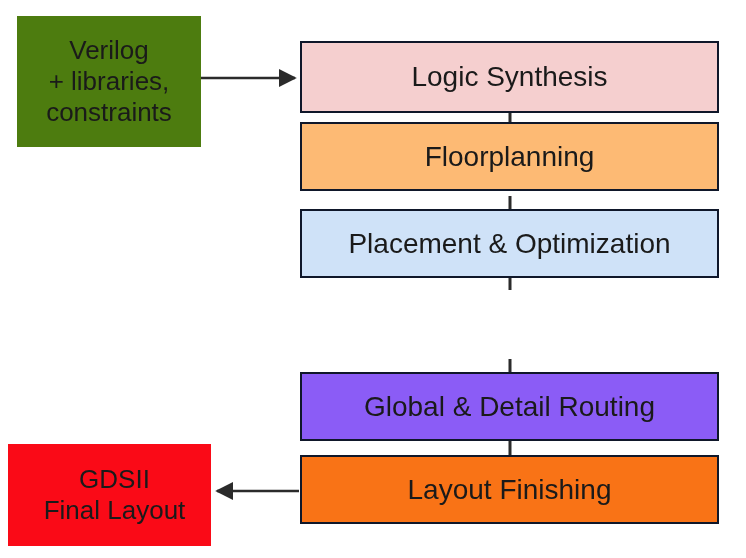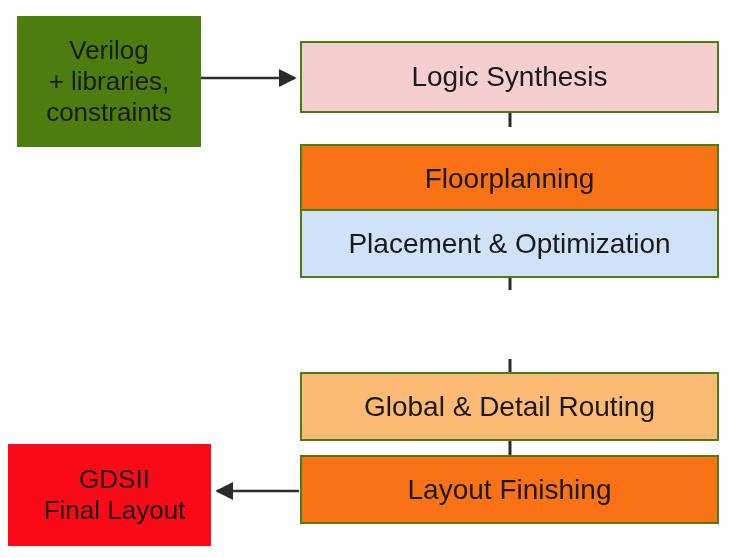--- a/index.html
+++ b/index.html
@@ -13,21 +13,21 @@
   #canvas {
     position: relative;
     width: 746px;
     height: 558px;
     background: #ffffff;
     overflow: hidden;
   }
   .box {
     position: absolute;
     box-sizing: border-box;
-    border: 2px solid #4d7c0f;
+    border: 2px solid #0f172a;
     display: flex;
     align-items: center;
     justify-content: center;
     text-align: center;
     color: #1a1a1a;
     font-family: "Liberation Sans", sans-serif;
     line-height: 1.18;
     white-space: pre-line;
   }
   
@@ -50,24 +50,24 @@
     font-size: 26px;
     padding-left: 10px;
   }
   
   .stage {
     left: 300px;
     width: 419px;
     font-size: 28px;
   }
   #stage-0 { top: 41px;  height: 72px; background: #f5cfcf; }
-  #stage-1 { top: 144px; height: 69px; background: #f97316; }
+  #stage-1 { top: 122px; height: 69px; background: #fdba74; }
   #stage-2 { top: 209px; height: 69px; background: #cfe2f8; }
   #stage-3 { top: 290px; height: 69px; background: #6dafa3; }
-  #stage-4 { top: 372px; height: 69px; background: #fdba74; }
+  #stage-4 { top: 372px; height: 69px; background: #8b5cf6; }
   #stage-5 { top: 455px; height: 69px; background: #f97316; }
 
   
   #connectors {
     position: absolute;
     left: 0;
     top: 0;
     width: 746px;
     height: 558px;
     pointer-events: none;

